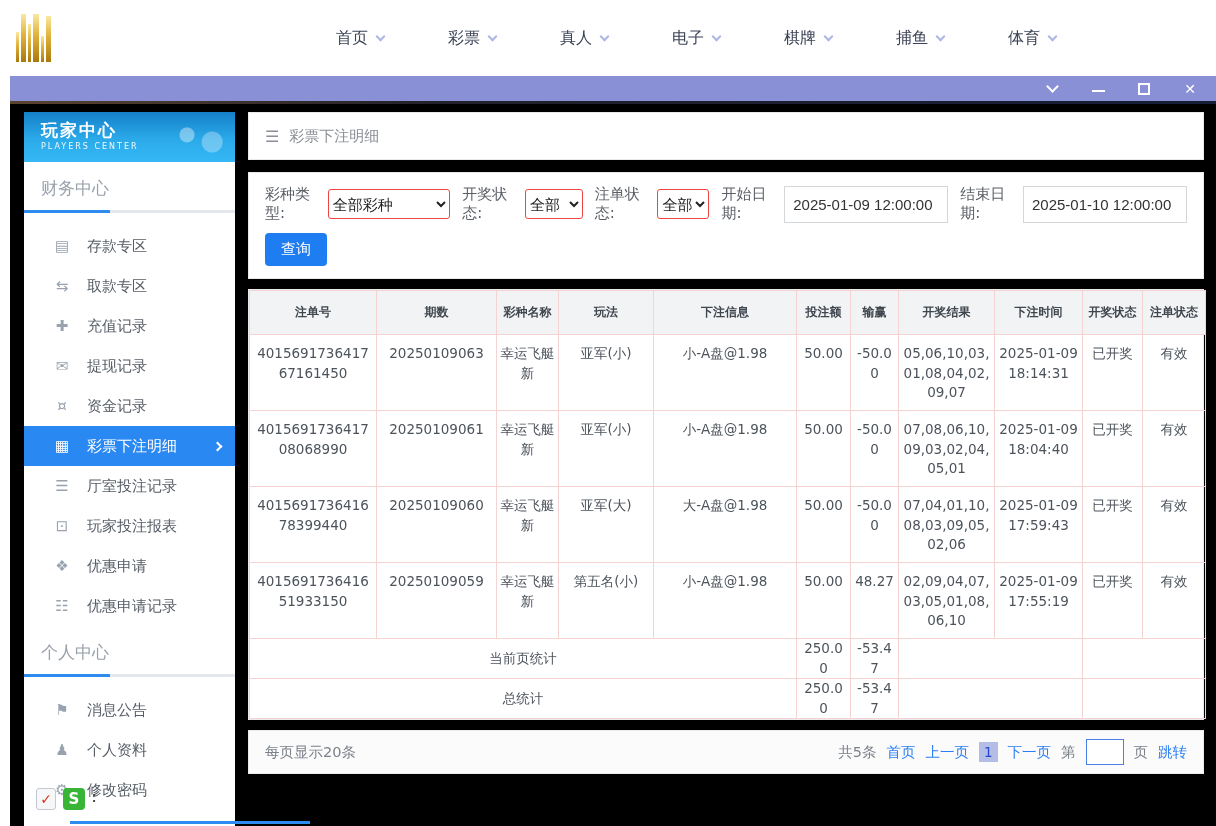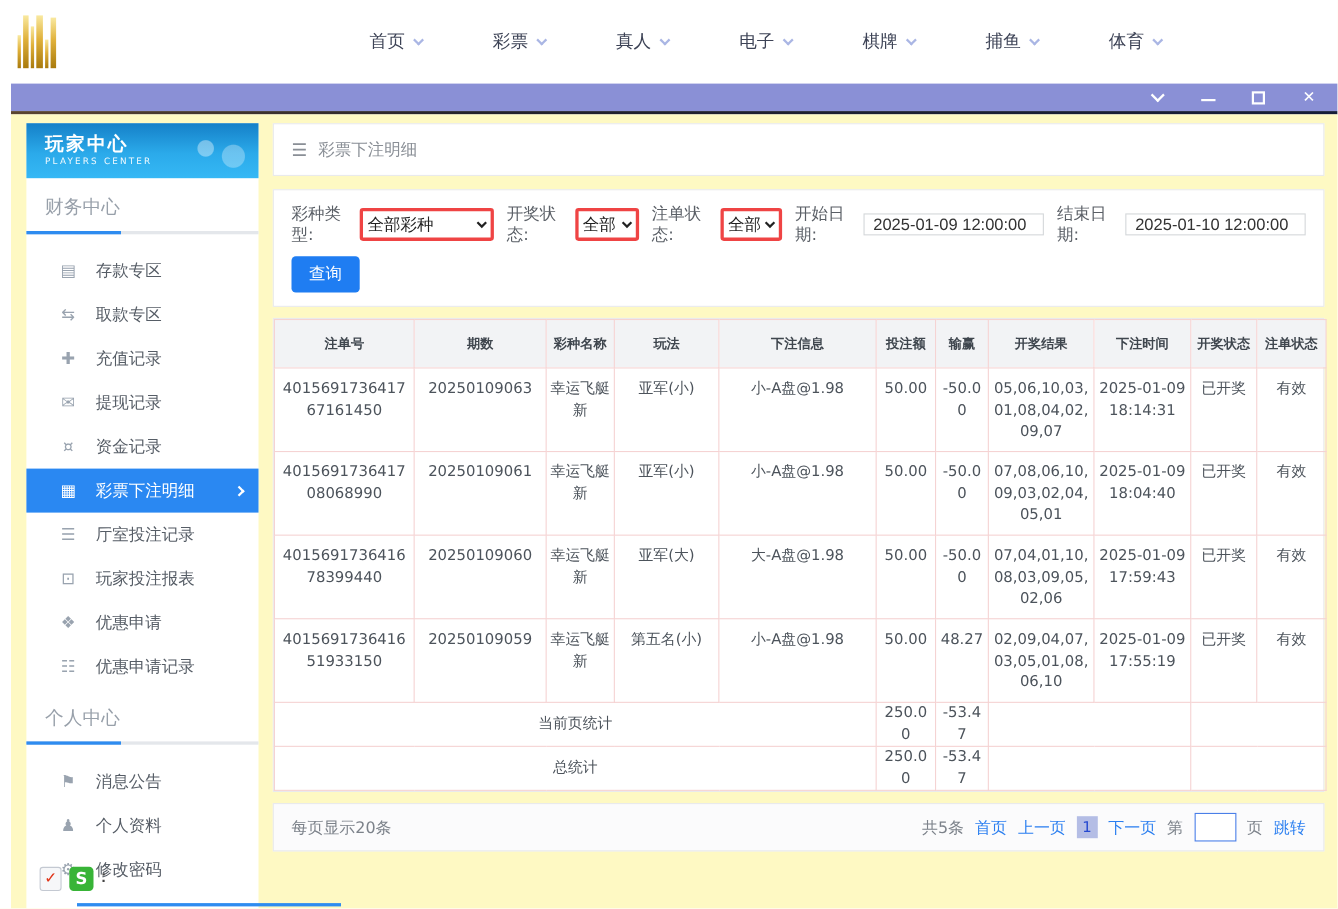--- a/index.html
+++ b/index.html
@@ -31,21 +31,21 @@
   .tb-btn{ display:flex; align-items:center; justify-content:center; width:16px; height:16px; cursor:pointer; }
   .tb-chev{ width:9px; height:9px; border-left:2px solid #fff; border-bottom:2px solid #fff;
     transform:rotate(-45deg); margin-top:-4px; }
   .tb-min{ width:13px; height:2px; background:#fff; margin-top:4px; }
   .tb-max{ width:12px; height:12px; border:2px solid #fff; }
   .tb-close{ color:#fff; font-size:14px; line-height:1; }
   .titlebar-edge{ height:3px; margin-left:10px;
     background:linear-gradient(90deg,#5a4430,#23222b 35%,#151d38); }
 
   
-  .app{ display:flex; height:722px; margin-left:10px; background:#fef9c3;
+  .app{ display:flex; height:722px; margin-left:10px; background:#000000;
     padding:8px 12px 0 14px; gap:13px; position:relative; }
 
   
   .sidebar{ width:211px; background:#fff; flex-shrink:0; position:relative; }
   .sb-header{ height:50px; color:#fff; padding:7px 0 0 17px; position:relative; overflow:hidden;
     background:linear-gradient(180deg,#1580c8 0%,#2baaea 55%,#35b8f5 100%); }
   .sb-header::after{ content:''; position:absolute; right:6px; top:4px; width:60px; height:42px;
     background:
       radial-gradient(circle at 30% 45%, rgba(255,255,255,.38) 7px, transparent 8px),
       radial-gradient(circle at 72% 62%, rgba(255,255,255,.30) 10px, transparent 11px); }
@@ -74,26 +74,26 @@
   .content{ flex:1; display:flex; flex-direction:column; min-width:0; }
   .panel{ background:#fff; border:1px solid #e9eaec; }
   .breadcrumb{ height:48px; display:flex; align-items:center; padding-left:16px; gap:10px;
     color:#8a8f96; font-size:15px; margin-bottom:12px; }
   .hamburger{ font-size:16px; color:#8a8f96; }
 
   .filter-panel{ padding:12px 16px; margin-bottom:10px; }
   .filter-row{ display:flex; align-items:center; gap:6px; font-size:15px; color:#5a5f66; }
   .filter-row label{ margin-left:6px; }
   .filter-row label:first-child{ margin-left:0; }
-  select{ height:30px; font-size:15px; color:#222; border:3px solid #ef4444; background:#fff;
+  select{ height:30px; font-size:15px; color:#222; border:1px solid #ef4444; background:#fff;
     border-radius:3px; }
   .sel-wide{ width:140px; }
   .sel-mid{ width:66px; }
   .sel-small{ width:56px; }
-  .date-input{ height:20px; border:1px solid #d4d7da; font-size:15px; color:#333; padding:0 8px;
+  .date-input{ height:37px; border:1px solid #d4d7da; font-size:15px; color:#333; padding:0 8px;
     width:164px; }
   .search-btn{ margin-top:10px; background:#1f7df2; color:#fff; border:none; font-size:15px;
     padding:7px 16px; border-radius:4px; cursor:pointer; }
 
   .table-panel{ margin-bottom:10px; }
   table{ width:100%; border-collapse:collapse; table-layout:fixed; font-size:13.5px; color:#4c535b;
     text-align:center; }
   th{ background:#f2f3f5; font-weight:bold; color:#3f464e; height:44px; font-size:12px;
     border:1px solid #f5d3d3; white-space:nowrap; overflow:hidden; padding:0 1px; }
   td{ border:1px solid #f5d3d3; vertical-align:top; padding:9px 3px 2px; line-height:1.45;

